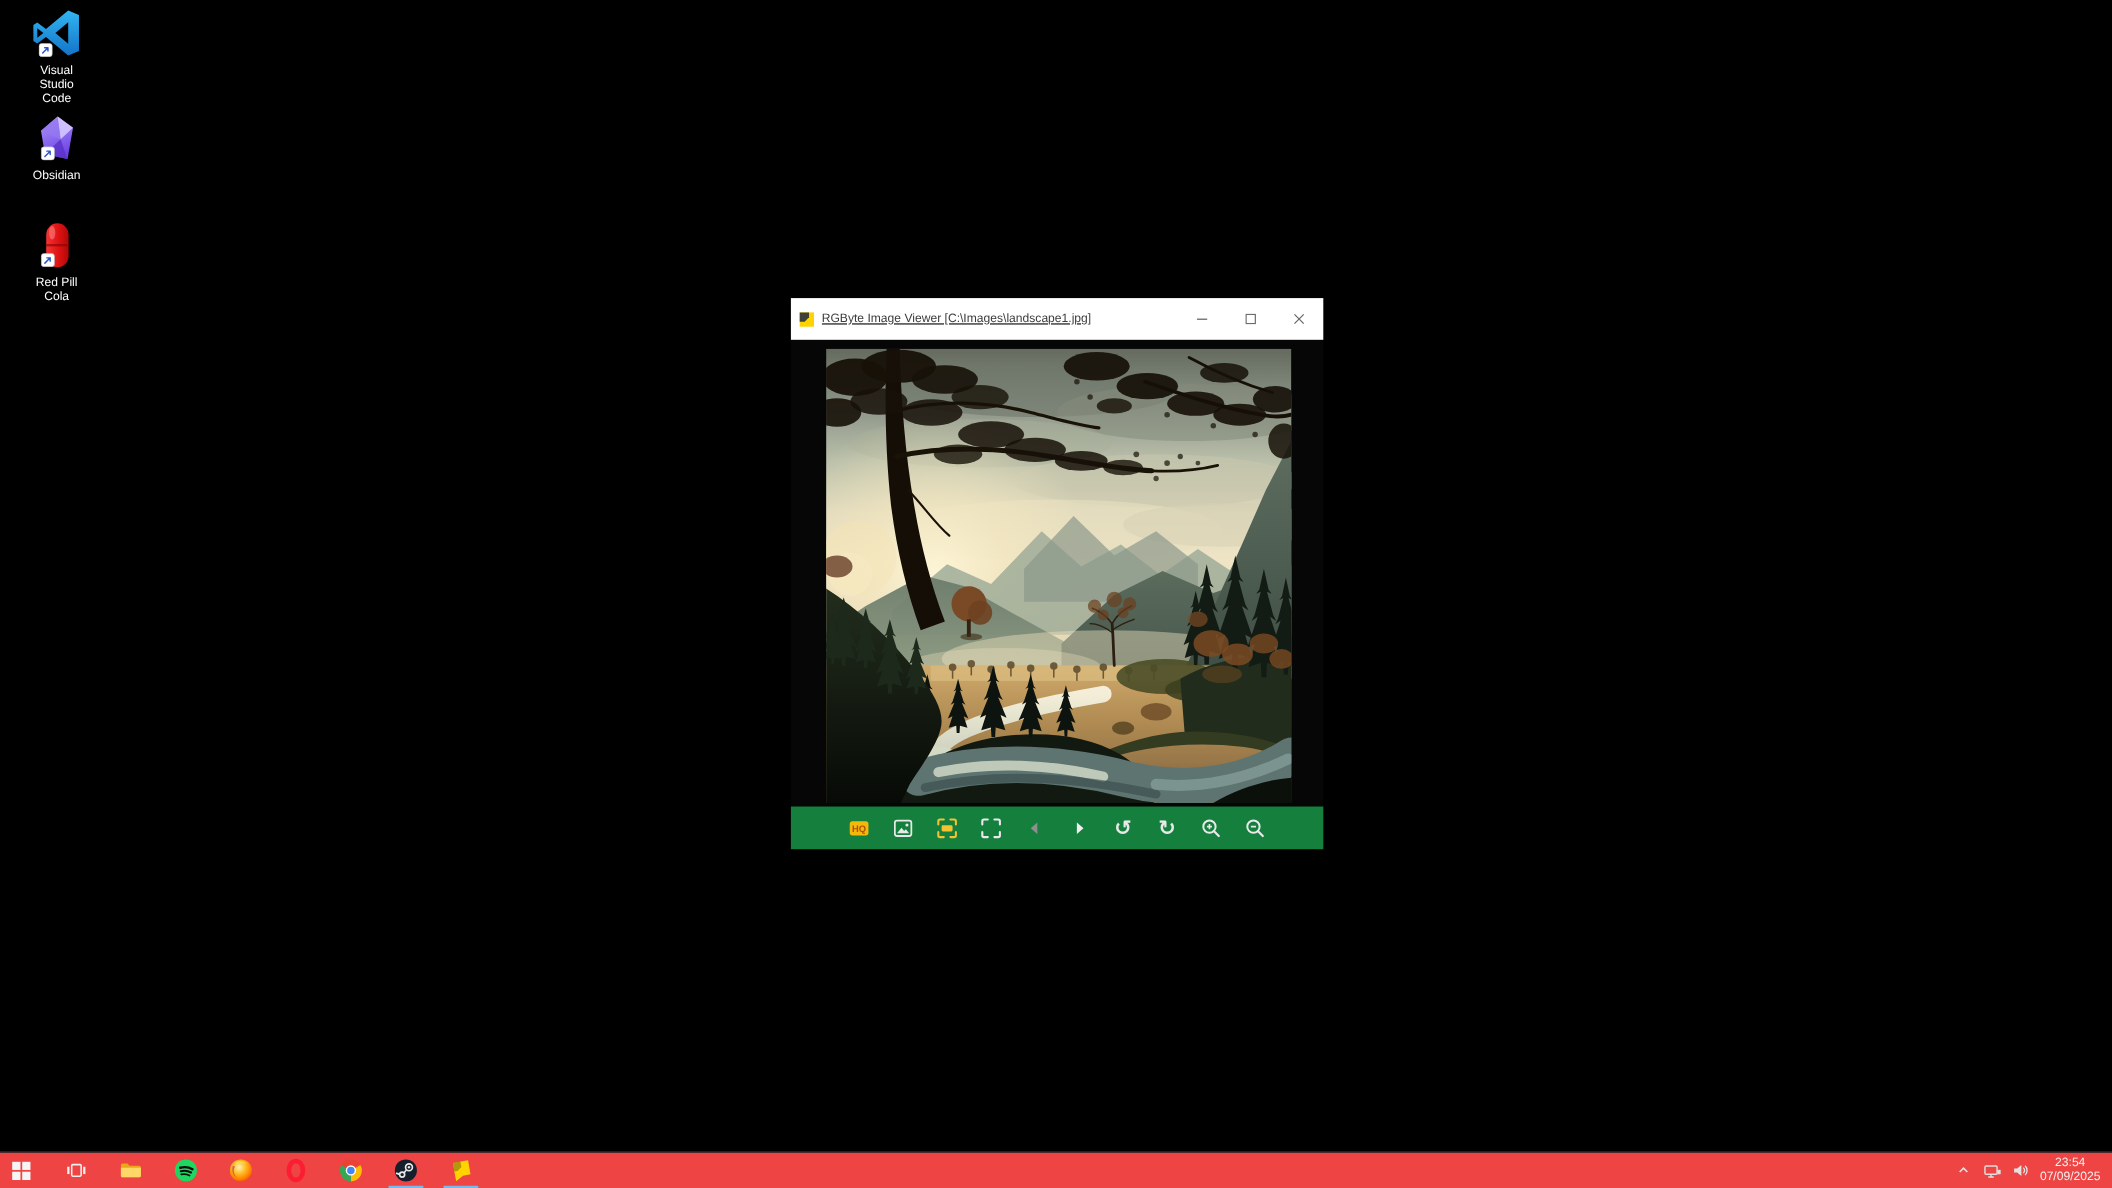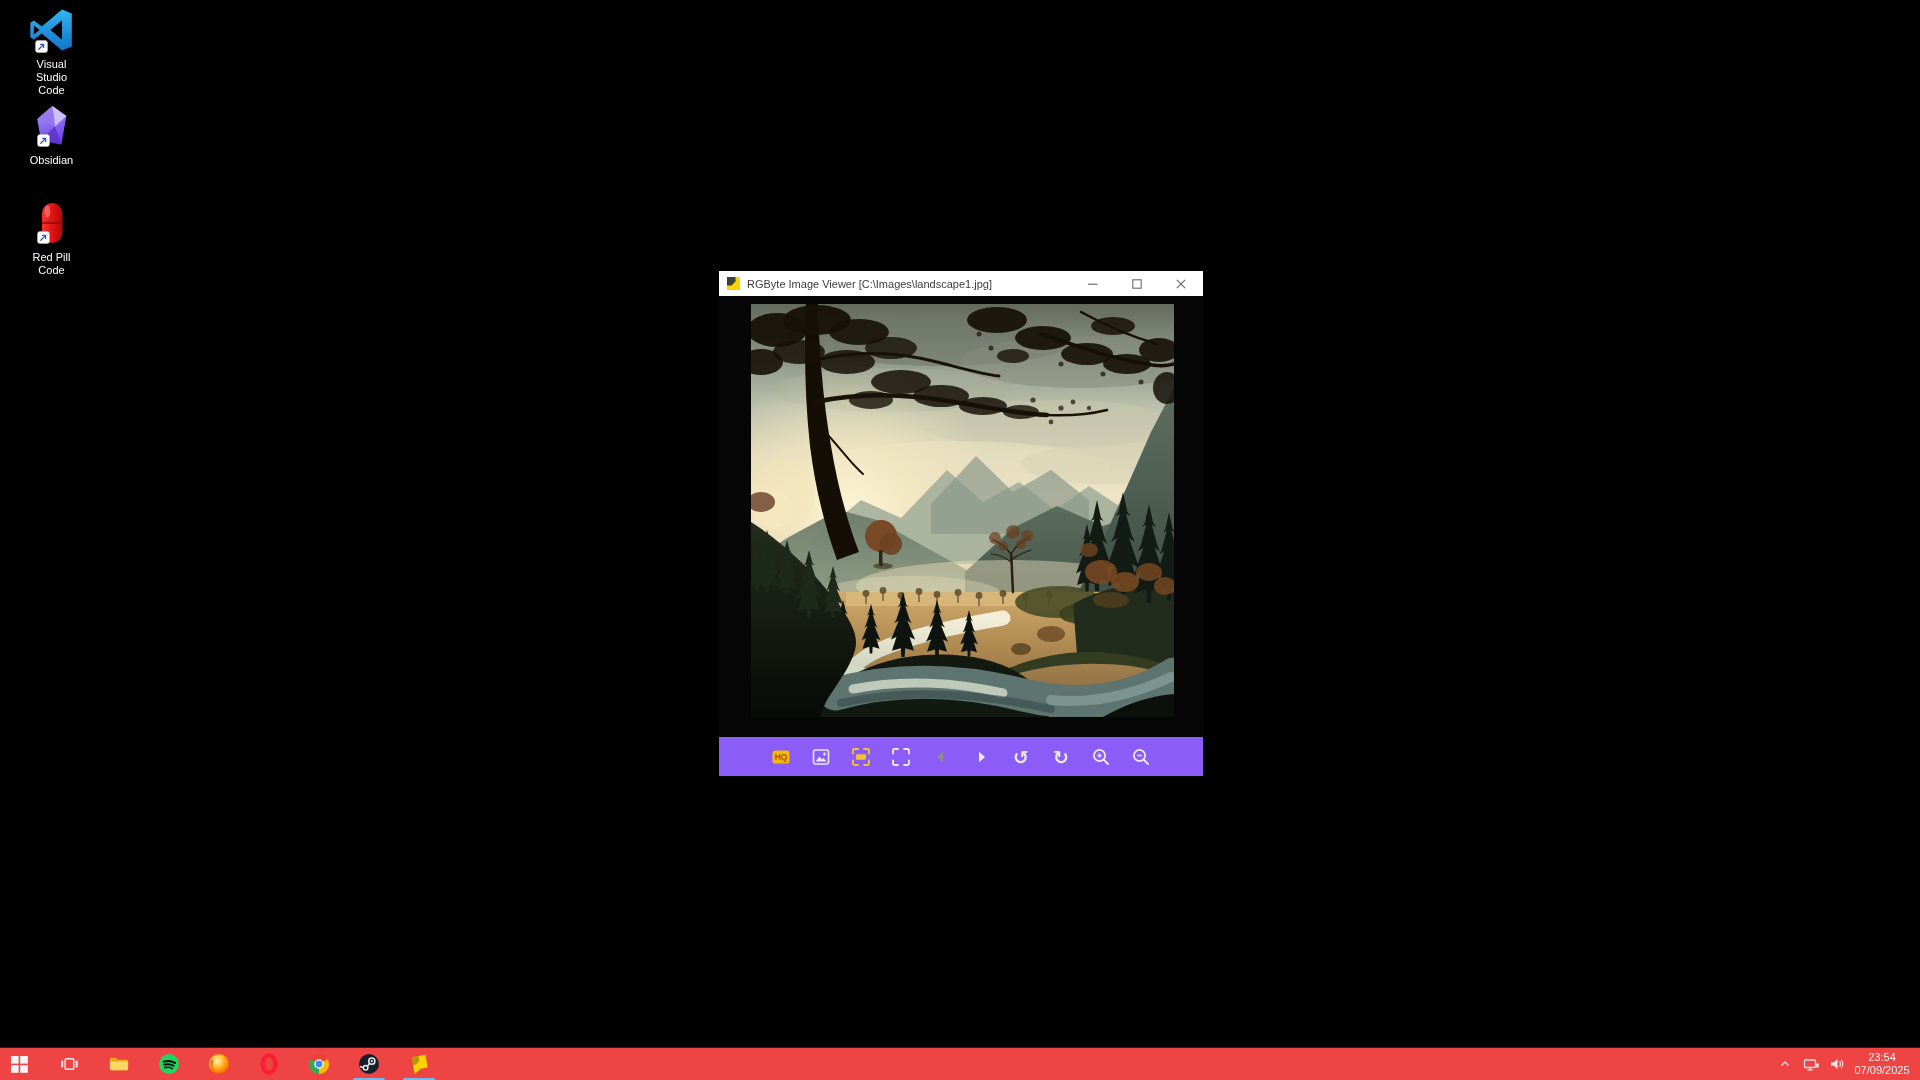--- a/index.html
+++ b/index.html
@@ -9,29 +9,29 @@
   .desktop { position:absolute; inset:0; background:#000; }
   .desk-icon { position:absolute; left:0; width:78px; text-align:center; cursor:default;padding-left:25px; }
   .desk-icon .art { position:relative; display:block; margin:0 auto; }
   .desk-icon .badge { position:absolute; left:8px; bottom:-2px; }
   .desk-label { margin-top:3px; font-size:11px; line-height:1.18; color:#fff;
     text-shadow:1px 1px 2px #000, 0 0 3px #000; }
 
   
   .window { position:absolute; left:719px; top:271px; width:484px; height:488px;
     background:#050505; box-shadow:0 10px 30px rgba(0,0,0,.7); }
-  .titlebar { height:25px; background:#fff; display:flex; align-items:center; }
+  .titlebar { height:38px; background:#fff; display:flex; align-items:center;text-decoration:underline; }
   .titlebar .app-ico { margin-left:7px; flex:0 0 auto; display:flex; }
   .title-text { margin-left:6px; font-size:11px; color:#3c3c3c; white-space:nowrap;
     overflow:hidden; flex:1 1 auto; }
   .winbtns { display:flex; height:100%; flex:0 0 auto; }
   .winbtn { width:44px; height:100%; display:flex; align-items:center; justify-content:center; }
   .canvas { position:relative; height:424px; background:#060606; }
   .photo-wrap { position:absolute; left:32px; top:8px; width:423px; height:413px; }
-  .toolbar { height:39px; background:#8b5cf6; display:flex; align-items:center; justify-content:center; gap:16px;margin-top:17px; }
+  .toolbar { height:39px; background:#15803d; display:flex; align-items:center; justify-content:center; gap:16px; }
   .tbtn { width:24px; height:24px; display:flex; align-items:center; justify-content:center; border:0; background:transparent; padding:0; }
   .rot-glyph { font-family:"DejaVu Sans",sans-serif; font-size:19px; line-height:24px; color:#e9e9e9; font-weight:bold; }
 
   
   .taskbar { position:absolute; left:0; bottom:0; width:1920px; height:33px; background:#ef4444; border-top:1px solid #232327; }
   .tslot { position:absolute; top:0; width:38px; height:32px; display:flex; align-items:center; justify-content:center; }
   .run-bar { position:absolute; left:3px; bottom:0; width:32px; height:2px; background:#76b9ed; border-radius:1px; }
   .tray { position:absolute; right:0; top:0; height:32px; display:flex; align-items:center; }
   .tray-ico { width:26px; height:32px; display:flex; align-items:center; justify-content:center; }
   .clock { width:70px; text-align:center; color:#f2f2f2; font-size:11px; line-height:13px; padding-right:6px; }
@@ -102,21 +102,21 @@
         <rect x="6.8" y="11.4" width="10.6" height="1.1" fill="#8f0606" opacity="0.7"></rect>
         <ellipse cx="9.6" cy="6" rx="1.5" ry="3.2" fill="#ff8a8a" opacity="0.55"></ellipse>
       </svg>
       <span class="badge">
         <svg width="13" height="13" viewBox="0 0 13 13">
             <rect x="0.5" y="0.5" width="12" height="12" rx="2.5" fill="#fff" stroke="#b5b5b5" stroke-width="0.6"></rect>
             <path d="M3.8 9.2 L8.6 4.4 M8.6 4.4 H5.6 M8.6 4.4 V7.4" stroke="#2a53cc" stroke-width="1.3" fill="none" stroke-linecap="round" stroke-linejoin="round"></path>
           </svg>
       </span>
     </span>
-    <div class="desk-label" style="margin-top:5px;">Red Pill Code</div>
+    <div class="desk-label" style="margin-top:5px;">Red Pill Cola</div>
   </div>
 
   <div class="window">
     <div class="titlebar">
       <span class="app-ico">
         <svg width="15" height="15" viewBox="0 0 15 15">
           <rect x="1" y="1" width="13" height="13" fill="#ffd300"></rect>
           <path d="M1 1 H9.5 L9.5 5.5 L5.5 9.5 L1 9.5 Z" fill="#3f3f3a"></path>
         </svg>
       </span>

